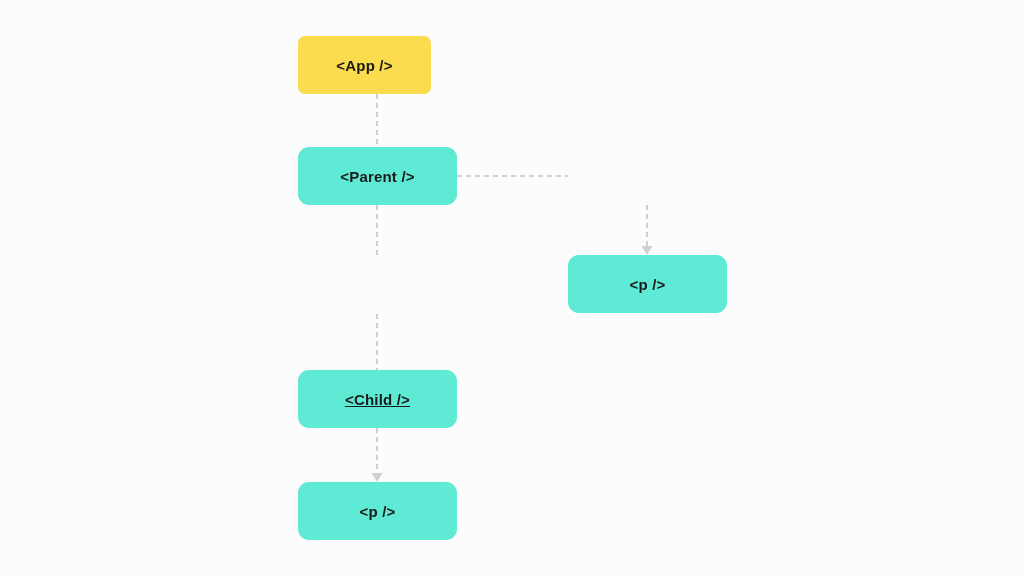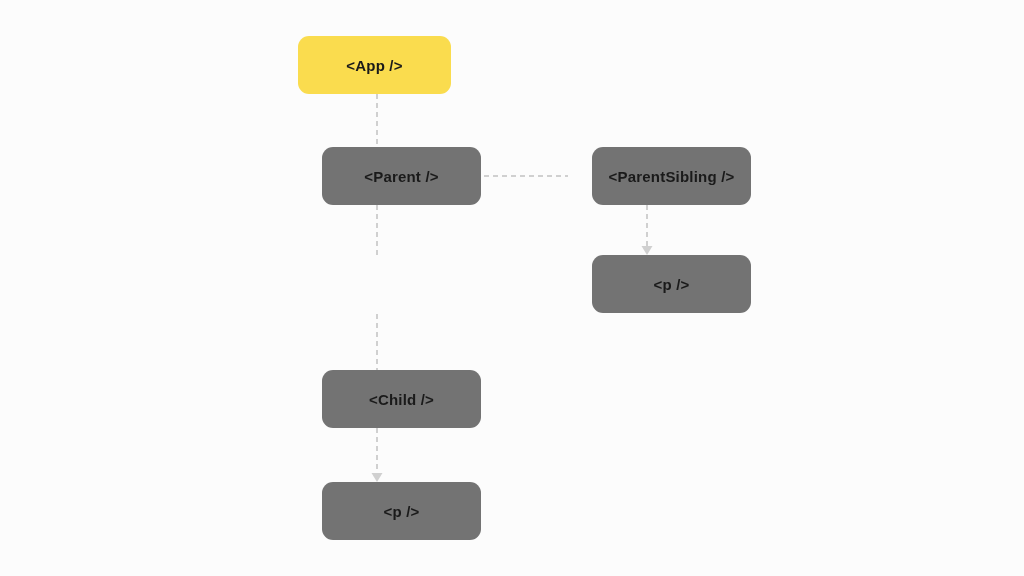--- a/index.html
+++ b/index.html
@@ -33,22 +33,21 @@
     align-items: center;
     justify-content: center;
     border-radius: 11px;
     color: #1a1a1a;
     font-size: 15px;
     font-weight: bold;
     letter-spacing: 0.2px;
     white-space: nowrap;
   }
   .node-default {
-    background: #737373;
-    margin-left: 24px;
+    background: #5eead4;
   }
   .node-highlight {
     background: #fadc4e;
   }
   .node-label {
     pointer-events: none;
   }
 </style>
 </head>
 <body>
@@ -59,38 +58,35 @@
       <line x1="377" y1="94" x2="377" y2="147" stroke="#d0d0d0" stroke-width="2" stroke-dasharray="5 4"></line>
       <line x1="457" y1="176" x2="568" y2="176" stroke="#d0d0d0" stroke-width="2" stroke-dasharray="5 4"></line>
       <line x1="377" y1="205" x2="377" y2="256" stroke="#d0d0d0" stroke-width="2" stroke-dasharray="5 4"></line>
       <line x1="647" y1="205" x2="647" y2="248" stroke="#d0d0d0" stroke-width="2" stroke-dasharray="5 4"></line>
       <polygon points="641.5,246 652.5,246 647,255" fill="#d0d0d0"></polygon>
       <line x1="377" y1="314" x2="377" y2="370" stroke="#d0d0d0" stroke-width="2" stroke-dasharray="5 4"></line>
       <line x1="377" y1="428" x2="377" y2="475" stroke="#d0d0d0" stroke-width="2" stroke-dasharray="5 4"></line>
       <polygon points="371.5,473 382.5,473 377,482" fill="#d0d0d0"></polygon>
     </svg>
 
-  <div class="node node-highlight" style="left:298px; top:36px; width:153px; height:58px;">
+  <div class="node node-highlight" style="left:298px; top:36px; width:133px; height:58px;border-radius:7px;">
     <span class="node-label">&lt;App /&gt;</span>
   </div>
 
   <div class="node node-default" style="left:298px; top:147px; width:159px; height:58px;">
     <span class="node-label">&lt;Parent /&gt;</span>
   </div>
 
-  <div class="node node-default" style="left:568px; top:147px; width:159px; height:58px;">
-    <span class="node-label">&lt;ParentSibling /&gt;</span>
-  </div>
 
 
   <div class="node node-default" style="left:568px; top:255px; width:159px; height:58px;">
     <span class="node-label">&lt;p /&gt;</span>
   </div>
 
-  <div class="node node-default" style="left:298px; top:370px; width:159px; height:58px;">
+  <div class="node node-default" style="left:298px; top:370px; width:159px; height:58px;text-decoration:underline;">
     <span class="node-label">&lt;Child /&gt;</span>
   </div>
 
   <div class="node node-default" style="left:298px; top:482px; width:159px; height:58px;">
     <span class="node-label">&lt;p /&gt;</span>
   </div>
 
 </div>
 
 </body></html>

